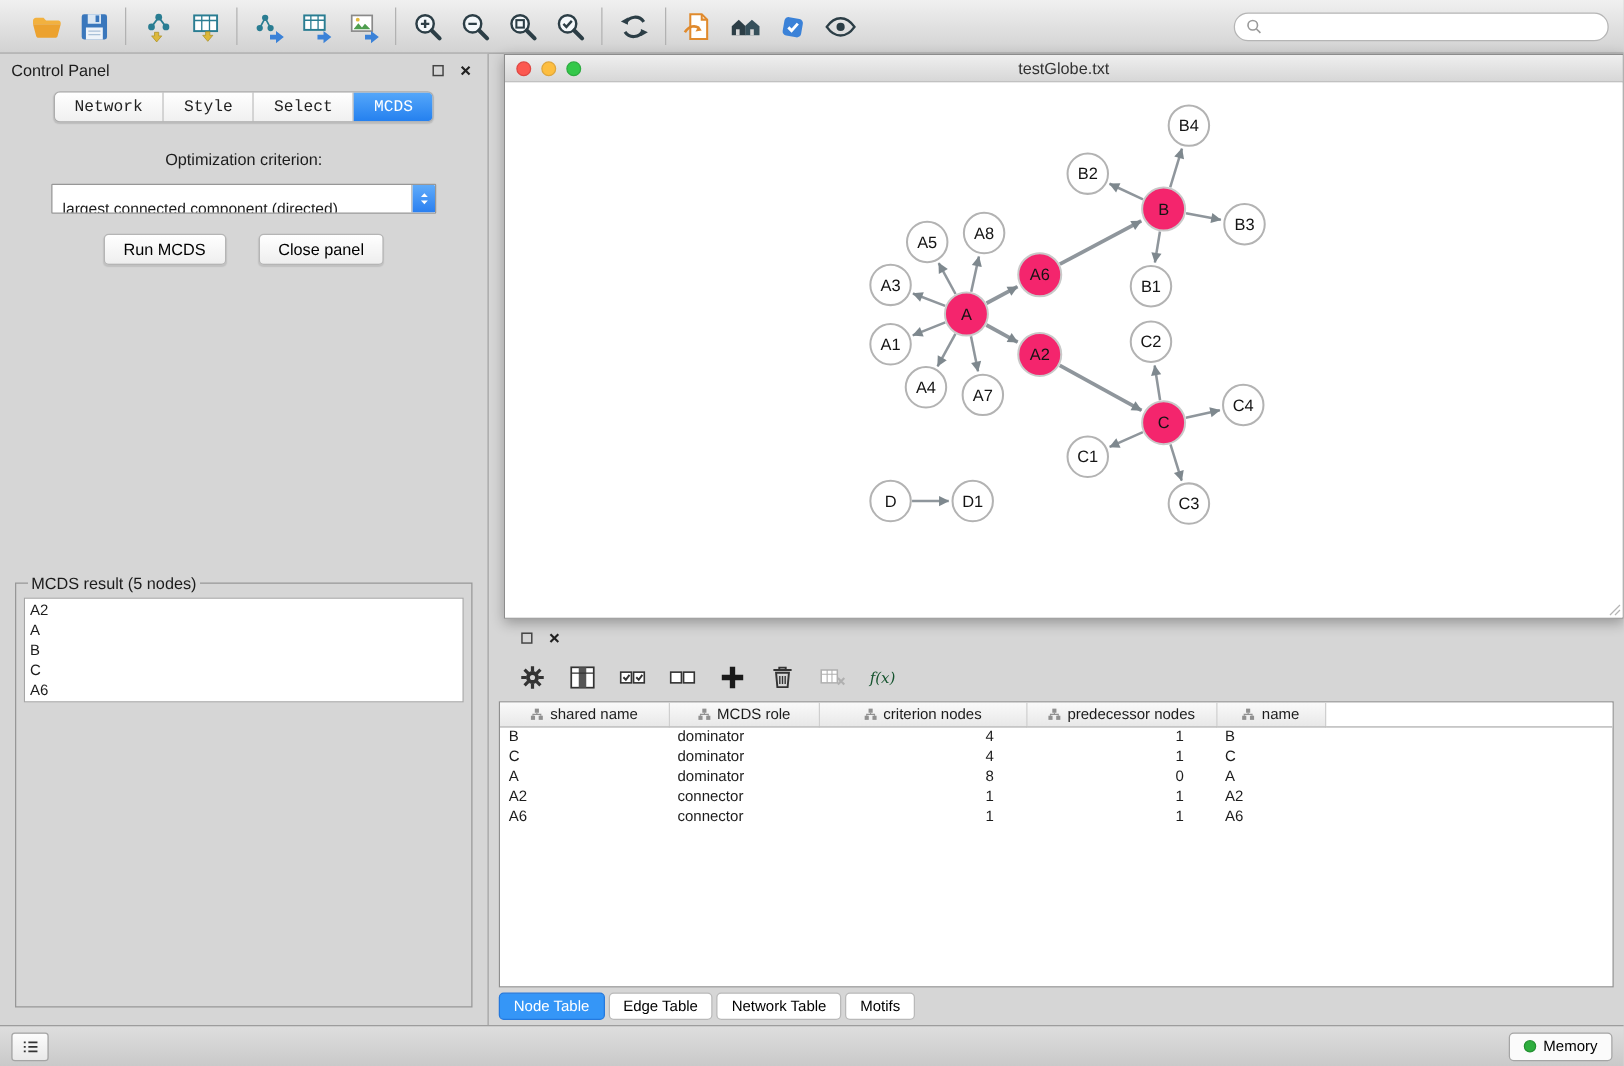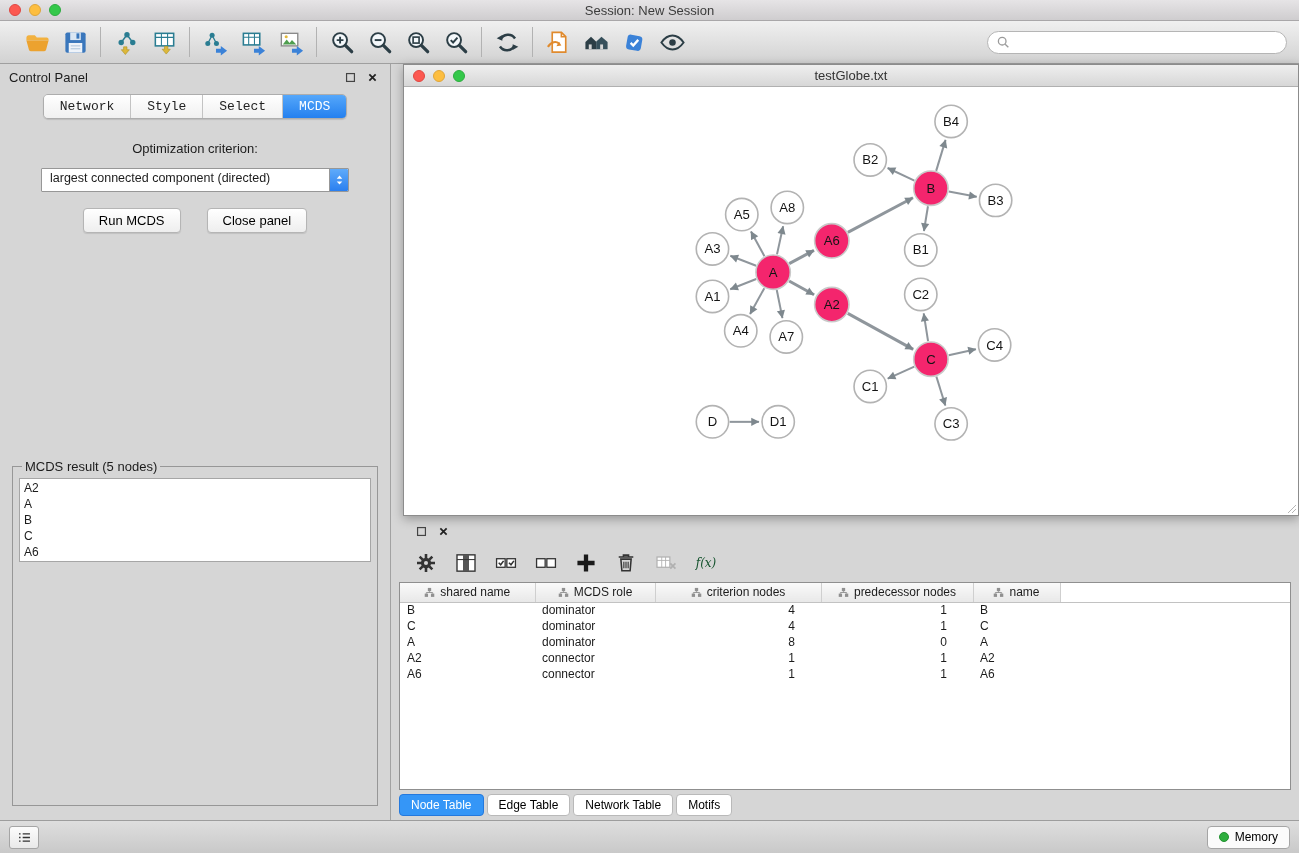--- a/index.html
+++ b/index.html
@@ -47,21 +47,21 @@
   .seg{display:flex;border:1px solid #adadad;border-radius:5px;overflow:hidden;
        box-shadow:0 1px 1px rgba(0,0,0,.12)}
   .seg-btn{padding:4px 16px;font-size:13px;color:#222;border:none;border-right:1px solid #c3c3c3;
            background:linear-gradient(#ffffff,#f0f0f0);cursor:pointer;font-family:Liberation Mono, monospace}
   .seg-btn:last-child{border-right:none}
   .seg-btn.active{background:linear-gradient(#55a7fa,#2480ef);color:#fff}
   .cp-content{flex:1;display:flex;flex-direction:column;align-items:center;min-height:0}
   .opt-label{font-size:13px;margin:10px 0 12px}
   .dropdown{width:308px;height:24px;background:#fff;border:1px solid #979797;display:flex;
             align-items:stretch;cursor:pointer;border-radius:1px}
-  .dd-value{flex:1;font-size:12.5px;padding:2px 8px 0;white-space:nowrap;overflow:hidden}
+  .dd-value{flex:1;font-size:12.5px;padding:12px 8px 0;white-space:nowrap;overflow:hidden}
   .dd-stepper{width:19px;background:linear-gradient(#5fabfa,#2a7ff0);display:flex;align-items:center;
               justify-content:center;border-left:1px solid #979797;border-radius:0 1px 1px 0}
   .dd-stepper svg{width:11px;height:14px}
   .cp-buttons{display:flex;gap:26px;margin-top:16px}
   .aqua-btn{padding:4px 15px;font-size:13px;background:linear-gradient(#ffffff,#eeeeee);
             border:1px solid #b5b5b5;border-radius:4px;cursor:pointer;font-family:inherit;
             box-shadow:0 1px 1px rgba(0,0,0,.1)}
   .result-box{margin:auto 12px 14px;align-self:stretch;height:347px;border:1px solid #979797;
               padding:4px 6px 7px;display:flex}
   .result-box legend{font-size:13px;padding:0 3px;margin-left:3px}
@@ -113,28 +113,20 @@
   .memory-btn{margin-left:auto;height:23px;border:1px solid #a5a5a5;border-radius:4px;background:#fbfbfb;
               display:flex;align-items:center;gap:6px;padding:0 11px;font-size:12px;cursor:pointer;
               font-family:inherit}
   .mem-dot{width:10px;height:10px;border-radius:50%;background:#2eae3e;border:1px solid #249232}
 </style>
 </head>
 <body style="--accent: #3596f7;">
 
 <div class="app">
 
-  <div class="titlebar">
-    <div class="traffic">
-      <span class="light red"></span>
-      <span class="light yellow"></span>
-      <span class="light green"></span>
-    </div>
-    <div class="title">Session: New Session</div>
-  </div>
 
   <div class="toolbar">
     <div id="toolbar-icons">
         <div class="tb-group">
           <button class="tb-btn">
             <svg viewBox="0 0 28 28">
               <path d="M2.5 9c0-1.4 1.1-2.5 2.5-2.5h6.2l2.1 2.3h10.2c1.1 0 2 .9 2 2v1H2.5z" fill="#f2b13f"></path>
               <path d="M2.5 11.8h23l-2.6 9.7c-.2.9-1 1.5-1.9 1.5H7c-.9 0-1.7-.6-1.9-1.5z" fill="#eca22f"></path>
             </svg>
           </button>

